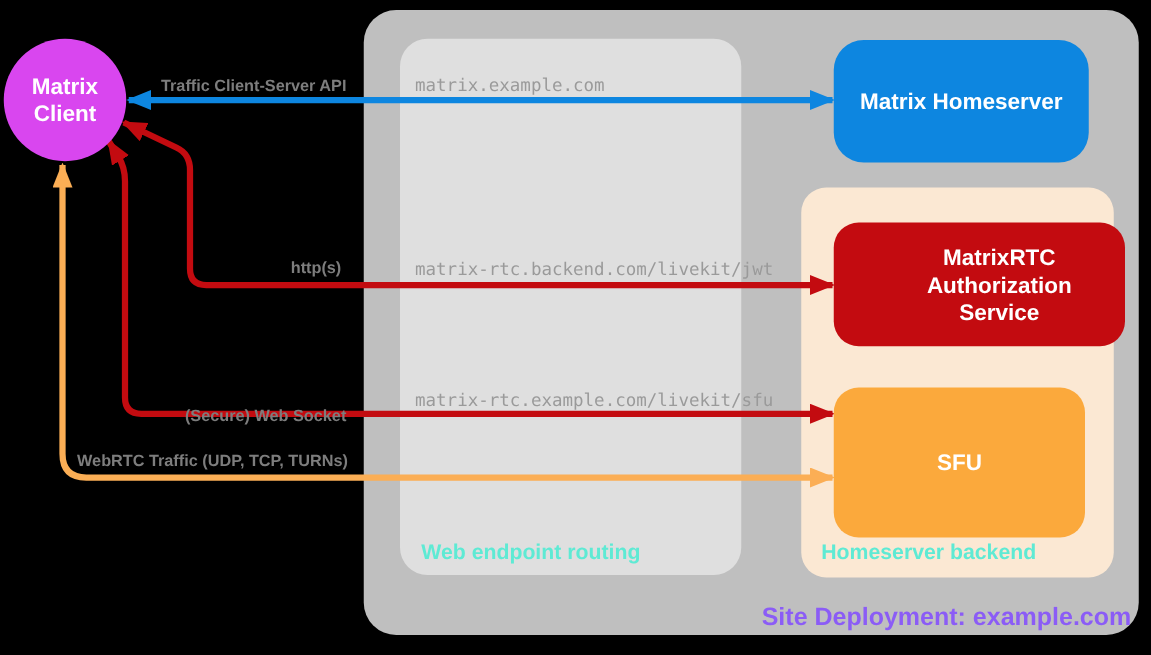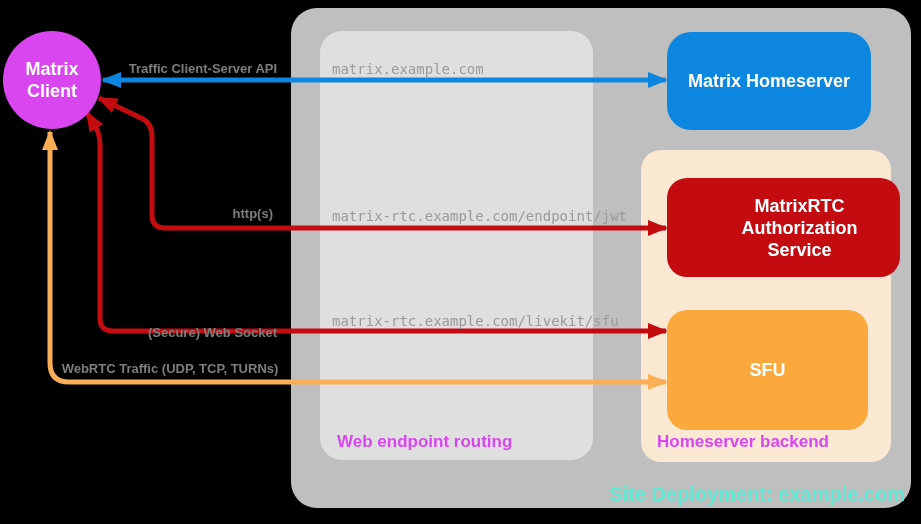--- a/index.html
+++ b/index.html
@@ -14,28 +14,28 @@
   }
   .routing{
     position:absolute;left:320px;top:31px;width:273px;height:429px;
     background:#DFDFDF;border-radius:22px;
   }
   .backend{
     position:absolute;left:641px;top:150px;width:250px;height:312px;
     background:#FBE8D3;border-radius:20px;
   }
   .container-label{
-    position:absolute;font-weight:bold;font-size:17px;color:#d946ef;
+    position:absolute;font-weight:bold;font-size:17px;color:#5eead4;
     white-space:nowrap;
   }
   .routing-label{left:337px;top:432px;}
   .backend-label{left:657px;top:432px;}
   .deployment-label{
     position:absolute;right:16px;top:483px;font-weight:bold;font-size:20px;
-    color:#5eead4;white-space:nowrap;
+    color:#8b5cf6;white-space:nowrap;
   }
   
   .node{
     position:absolute;display:flex;align-items:center;justify-content:center;
     color:#fff;font-weight:bold;font-size:18px;text-align:center;
     line-height:22px;white-space:pre-line;
   }
   .client{
     left:3px;top:31px;width:98px;height:98px;border-radius:50%;
     background:#10A355;
@@ -126,20 +126,20 @@
   <div class="node sfu" style="background: rgb(251, 169, 60);">
     <span>SFU</span>
   </div>
 
   <div class="arrow-label lbl-api">Traffic Client-Server API</div>
   <div class="arrow-label lbl-http">http(s)</div>
   <div class="arrow-label lbl-ws">(Secure) Web Socket</div>
   <div class="arrow-label lbl-webrtc">WebRTC Traffic (UDP, TCP, TURNs)</div>
 
   <div class="url url-1">matrix.example.com</div>
-  <div class="url url-2">matrix-rtc.example.com/endpoint/jwt</div>
+  <div class="url url-2">matrix-rtc.backend.com/livekit/jwt</div>
   <div class="url url-3">matrix-rtc.example.com/livekit/sfu</div>
 
   <div class="container-label routing-label">Web endpoint routing</div>
   <div class="container-label backend-label">Homeserver backend</div>
   <div class="deployment-label">Site Deployment: example.com</div>
 
 </div>
 
 </body></html>

